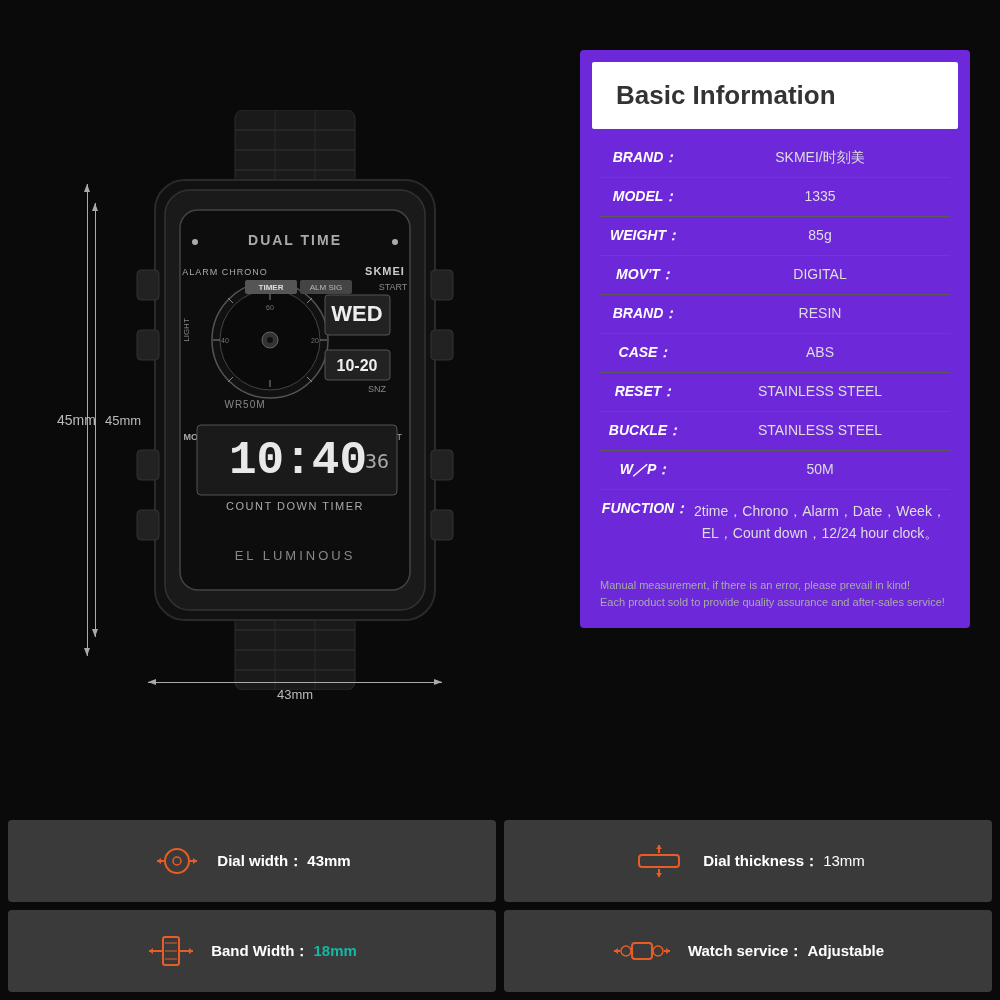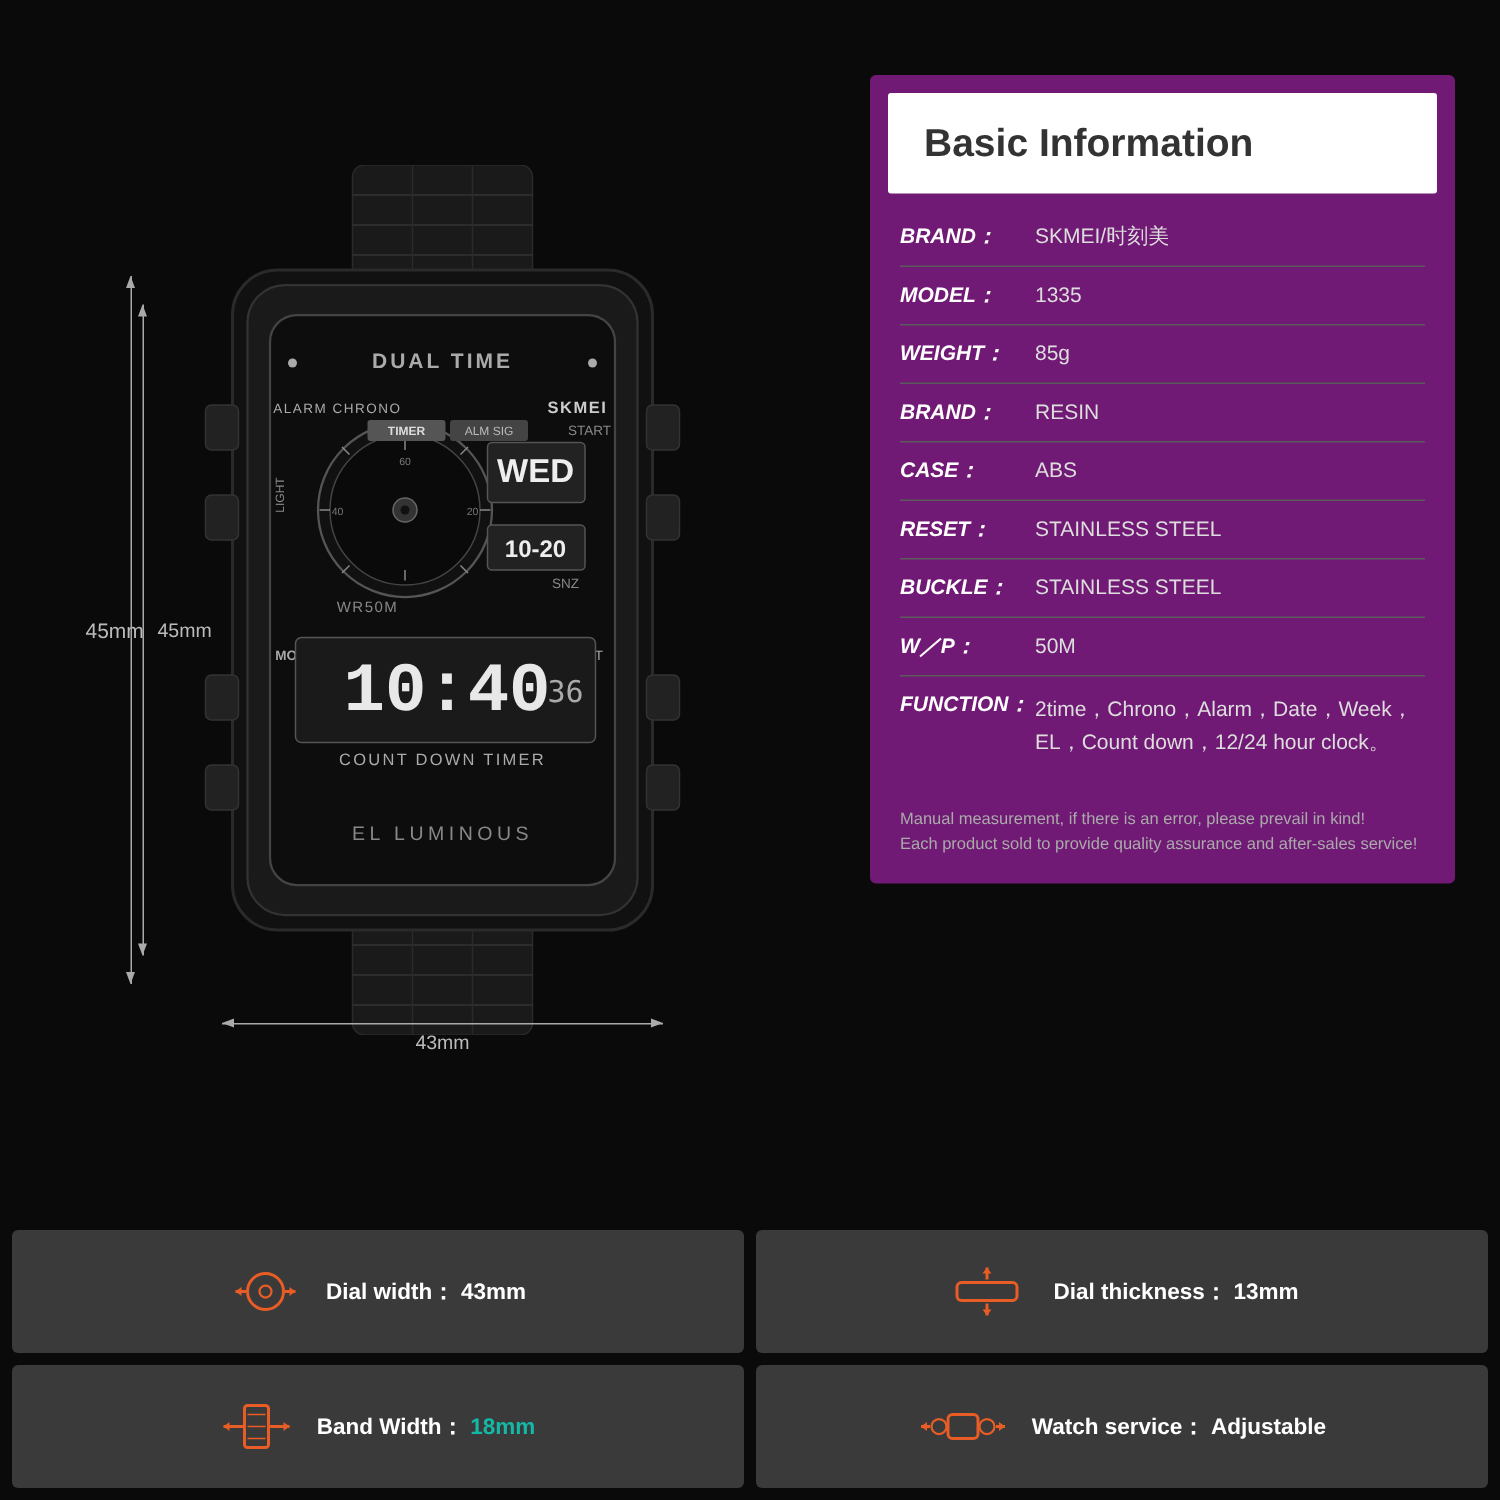--- a/index.html
+++ b/index.html
@@ -43,21 +43,21 @@
     
     .watch-svg-container {
       width: 100%;
       height: 100%;
       display: flex;
       justify-content: center;
     }
 
     .info-panel {
       width: 390px;
-      background: #701a75;
+      background: #6d28d9;
       border-radius: 4px;
       padding: 0;
       overflow: hidden;
       align-self: flex-start;
       margin-top: 10px;
     }
 
     .info-header {
       background: white;
       padding: 18px 24px;
@@ -73,20 +73,21 @@
 
     .info-rows {
       padding: 10px 20px 10px 20px;
     }
 
     .info-row {
       display: flex;
       align-items: flex-start;
       padding: 10px 0;
       border-bottom: 1px solid #5a5a5a;
+      text-align: center;
     }
 
     .info-row:last-child {
       border-bottom: none;
     }
 
     .info-label {
       font-weight: bold;
       color: #fff;
       font-size: 14px;
@@ -299,20 +300,24 @@
         </div>
         <div class="info-row">
           <span class="info-label">MODEL：</span>
           <span class="info-value">1335</span>
         </div>
         <div class="info-row">
           <span class="info-label">WEIGHT：</span>
           <span class="info-value">85g</span>
         </div>
         <div class="info-row">
+          <span class="info-label">MOV'T：</span>
+          <span class="info-value">DIGITAL</span>
+        </div>
+        <div class="info-row">
           <span class="info-label">BRAND：</span>
           <span class="info-value">RESIN</span>
         </div>
         <div class="info-row">
           <span class="info-label">CASE：</span>
           <span class="info-value">ABS</span>
         </div>
         <div class="info-row">
           <span class="info-label">RESET：</span>
           <span class="info-value">STAINLESS STEEL</span>
@@ -368,21 +373,21 @@
 
             <line x1="28" y1="2" x2="28" y2="10" stroke="#e85d26" stroke-width="2"></line>
             <polygon points="28,2 25,6 31,6" fill="#e85d26"></polygon>
 
             <line x1="28" y1="26" x2="28" y2="34" stroke="#e85d26" stroke-width="2"></line>
             <polygon points="28,34 25,30 31,30" fill="#e85d26"></polygon>
           </svg>
         </div>
         <div class="spec-text">
           <span>Dial thickness：</span>
-          <span style="font-weight:bold; color:#fff;">13mm</span>
+          <span style="font-weight:normal; color:#fff;">13mm</span>
         </div>
       </div>
     </div>
 
     <div class="bottom-row">
       <div class="spec-card">
         <div class="spec-icon">
           <svg width="48" height="36" viewBox="0 0 48 36" xmlns="http://www.w3.org/2000/svg">
 
             <rect x="16" y="4" width="16" height="28" rx="2" fill="none" stroke="#e85d26" stroke-width="2"></rect>

